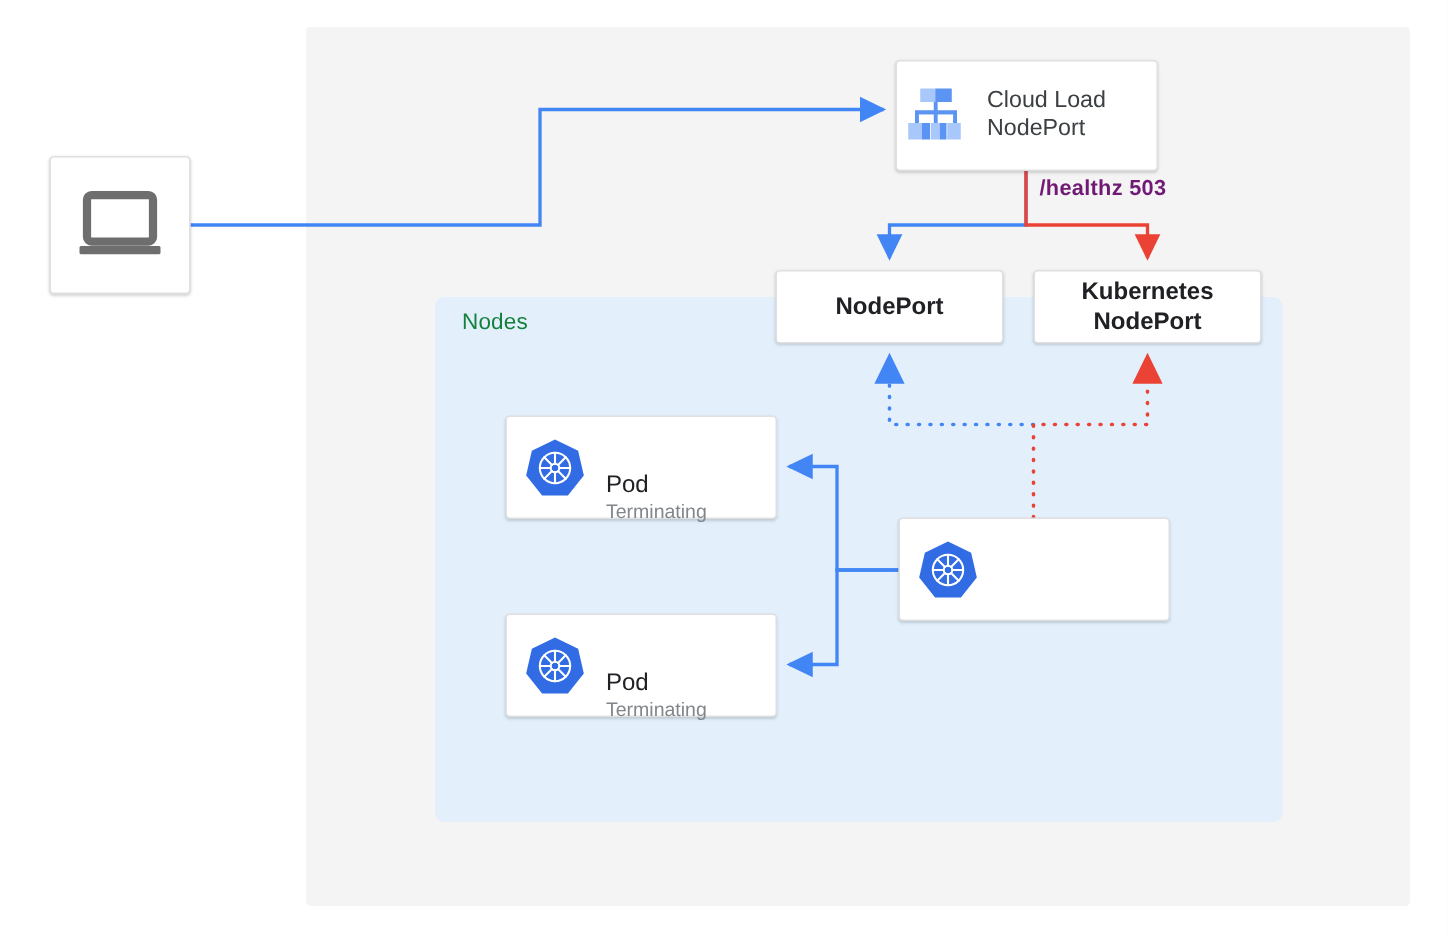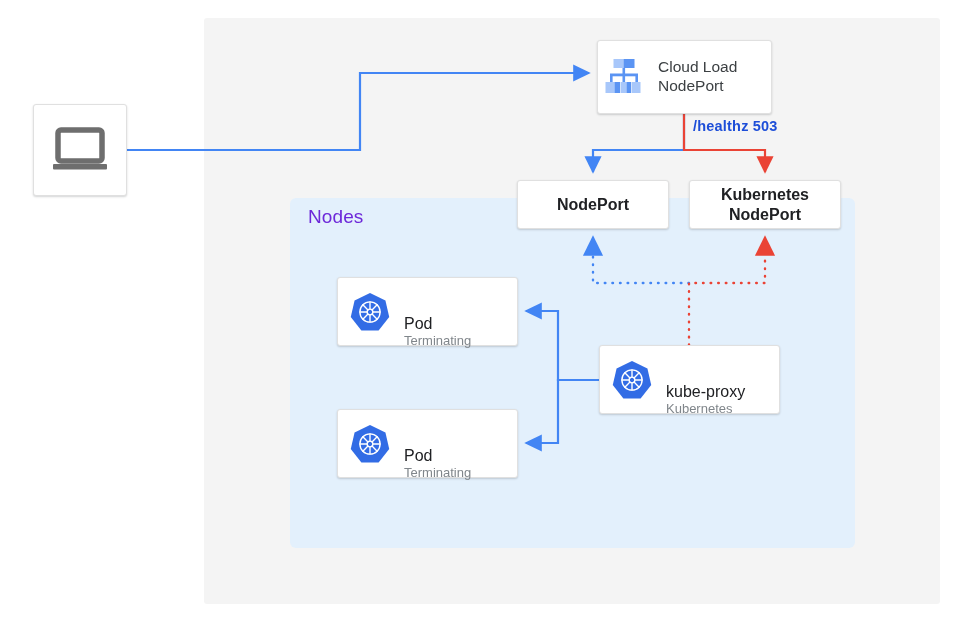--- a/index.html
+++ b/index.html
@@ -31,22 +31,22 @@
     top: 198px;
     width: 565px;
     height: 350px;
     background: #e3f0fc;
     border-radius: 6px;
   }
   .nodes-label {
     position: absolute;
     left: 308px;
     top: 206px;
-    font-size: 19px;
-    color: #6d28d9;
+    font-size: 15px;
+    color: #15803d;
     letter-spacing: .1px;
   }
   
   .card {
     position: absolute;
     background: #ffffff;
     border: 1px solid #e0e0e0;
     border-radius: 3px;
     box-shadow: 0 1px 2px rgba(60,64,67,.22);
     box-sizing: border-box;
@@ -156,21 +156,21 @@
     <path d="M684,114 L684,150 L765,150 L765,172" fill="none" stroke="#ea4335" stroke-width="2.2" marker-end="url(#arrow-red)"></path>
 
     <path d="M689,283 L593,283 L593,240" fill="none" stroke="#4285f4" stroke-width="2.4" stroke-dasharray="0.6 7" stroke-linecap="round" marker-end="url(#arrow-blue-dot)"></path>
 
     <path d="M689,345 L689,283 L765,283 L765,240" fill="none" stroke="#ea4335" stroke-width="2.4" stroke-dasharray="0.6 7" stroke-linecap="round" marker-end="url(#arrow-red-dot)"></path>
 
     <path d="M599,380 L558,380 L558,311 L526,311" fill="none" stroke="#4285f4" stroke-width="2.2" marker-end="url(#arrow-blue)"></path>
     <path d="M599,380 L558,380 L558,443 L526,443" fill="none" stroke="#4285f4" stroke-width="2.2" marker-end="url(#arrow-blue)"></path>
   </svg>
 
-  <div style="position:absolute;left:693px;top:118px;font-size:14.5px;font-weight:bold;color:#1d4ed8;letter-spacing:.2px;">/healthz 503</div>
+  <div style="position:absolute;left:693px;top:118px;font-size:14.5px;font-weight:bold;color:#701a75;letter-spacing:.2px;">/healthz 503</div>
 
   <div class="card" id="laptop-card">
     <span class="icon-slot" style="margin:0;width:58px;height:46px;">
       <svg width="58" height="46" viewBox="0 0 58 46">
         <rect x="7" y="3" width="44" height="31" rx="3" fill="none" stroke="#6e6e6e" stroke-width="5.5"></rect>
         <rect x="2" y="37" width="54" height="5.5" rx="1" fill="#6e6e6e"></rect>
       </svg>
     </span>
   </div>
 
@@ -267,19 +267,15 @@
           <line x1="32" y1="36.4" x2="32" y2="47.4"></line>
           <line x1="16.6" y1="32" x2="27.6" y2="32"></line>
           <line x1="36.4" y1="32" x2="47.4" y2="32"></line>
           <line x1="21.1" y1="21.1" x2="28.9" y2="28.9"></line>
           <line x1="35.1" y1="35.1" x2="42.9" y2="42.9"></line>
           <line x1="42.9" y1="21.1" x2="35.1" y2="28.9"></line>
           <line x1="28.9" y1="35.1" x2="21.1" y2="42.9"></line>
         </g>
       </svg>
     </span>
-    <span class="txtwrap">
-      <span class="title-dark">kube-proxy</span>
-      <span class="subtitle">Kubernetes</span>
-    </span>
   </div>
 
 </div>
 
 </body></html>

